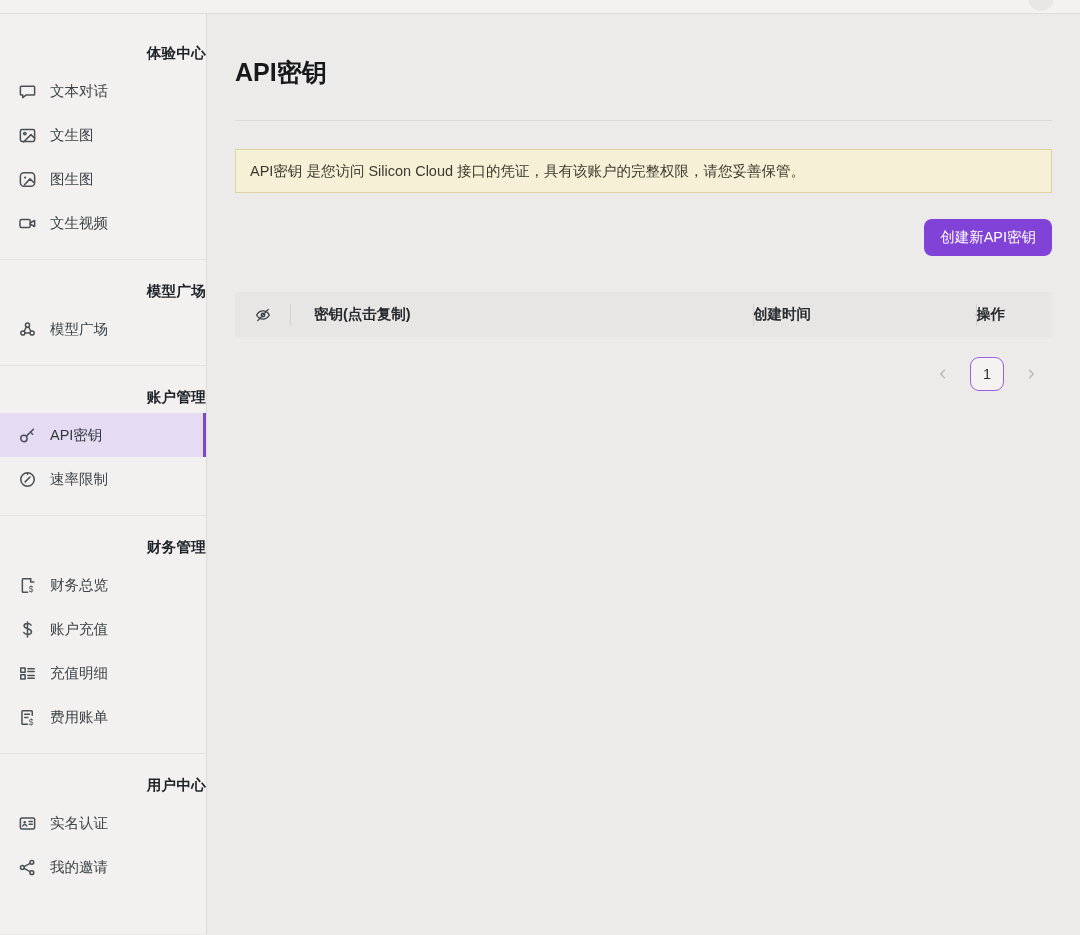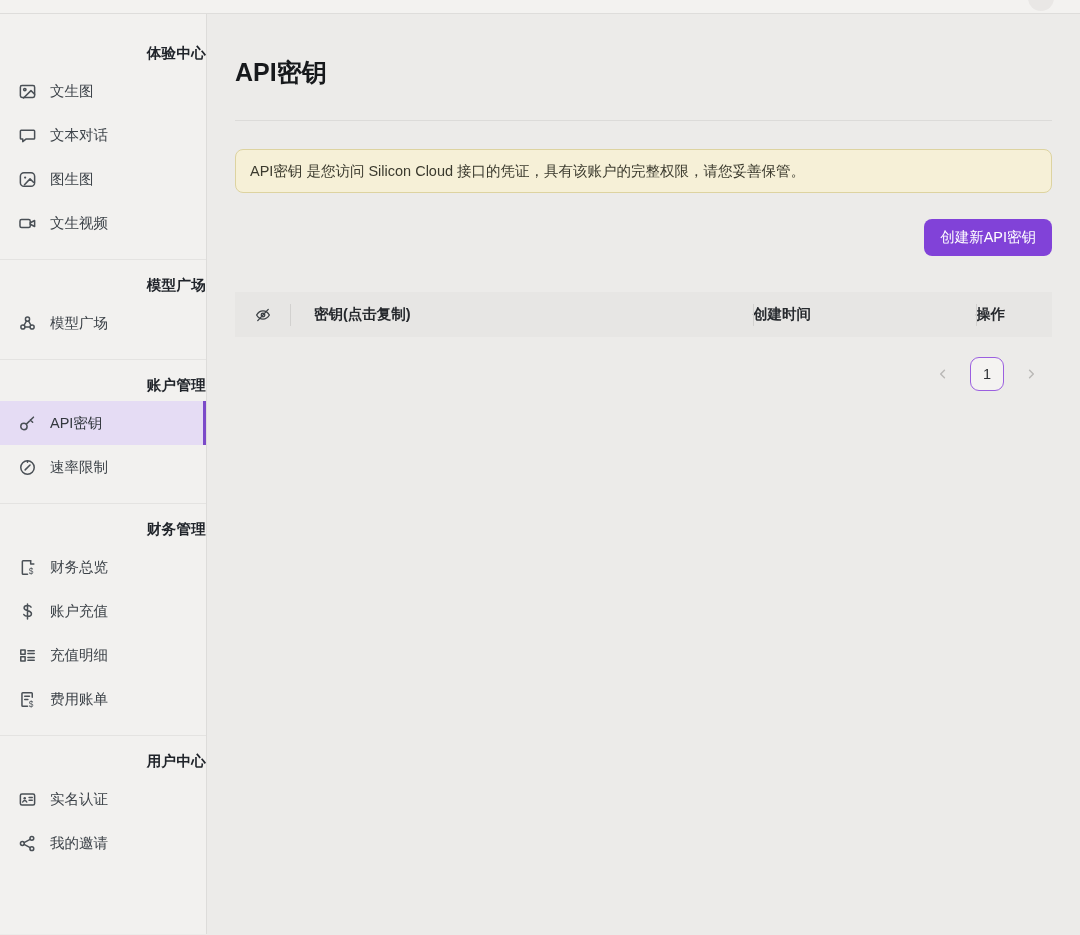--- a/index.html
+++ b/index.html
@@ -14,37 +14,37 @@
     border-radius:50%; background:linear-gradient(#6d6d6d 42%, #e9e7e5 42%); }
 
   
   .shell { display:flex; height:920px; }
   .sidebar { width:207px; min-width:207px; background:#f2f1ef;
     border-right:1px solid #dddcda; padding-top:14px; overflow:hidden;text-align:right; }
   .main { flex:1; padding:0 28px; }
 
   
   .section { padding:6px 0 4px 0; }
-  .section + .section { border-top:1px solid #e4e3e1; margin-top:10px; }
+  .section + .section { border-top:1px solid #e4e3e1; margin-top:10px; padding-top:12px; }
   .section-title { font-size:14.5px; font-weight:bold; color:#20242a;
     padding:10px 0 6px 18px; letter-spacing:.3px; }
   .nav-item { display:flex; align-items:center; gap:13px; height:44px;
     padding-left:18px; font-size:14.5px; color:#3d4349; cursor:pointer; position:relative; }
   .nav-item .icn { width:19px; height:19px; display:flex; align-items:center;
     justify-content:center; color:#4a5056; }
   .nav-item.active { background:#e5dcf4; color:#33383e; }
   .nav-item.active::after { content:""; position:absolute; right:-1px; top:0;
     width:4px; height:100%; background:#7b4ac9; }
   svg { display:block; }
 
   
   .page-title { margin-top:42px; font-size:25px; font-weight:bold; color:#17191c; }
   .title-divider { margin-top:31px; border-top:1px solid #dcdbd9; }
   .notice { margin-top:28px; height:44px; display:flex; align-items:center;
-    background:#f6f0d7; border:1px solid #ddd3a0; border-radius:8px;
+    background:#f6f0d7; border:1px solid #ddd3a0; border-radius:0;
     padding:0 14px; font-size:14.5px; color:#3b3a2e; }
   .actions { margin-top:26px; display:flex; justify-content:flex-end; }
   .btn-primary { background:#8142d8; color:#fff; font-size:14.5px; border:none;
     border-radius:8px; padding:9px 16px; cursor:pointer; font-family:inherit; }
 
   
   .table { margin-top:36px; width:100%; }
   .thead { display:flex; align-items:center; height:45px; background:#e7e6e4;
     font-size:14.5px; font-weight:bold; color:#26292d; }
   .trow { display:flex; align-items:center; height:64px;
@@ -78,34 +78,34 @@
 
 <div class="shell">
 
   <nav class="sidebar">
 
     <div class="section">
       <div class="section-title">体验中心</div>
       <div class="nav-item">
         <span class="icn">
           <svg width="19" height="19" viewBox="0 0 24 24" fill="none" stroke="currentColor" stroke-width="1.9" stroke-linecap="round" stroke-linejoin="round">
+              <path d="M4 5.5h16a1 1 0 0 1 1 1v9a1 1 0 0 1-1 1H10l-4 3.2V16.5H4a1 1 0 0 1-1-1v-9a1 1 0 0 1 1-1z"></path>
+            </svg>
+        </span>
+        <span>文本对话</span>
+      </div>
+      <div class="nav-item">
+        <span class="icn">
+          <svg width="19" height="19" viewBox="0 0 24 24" fill="none" stroke="currentColor" stroke-width="1.9" stroke-linecap="round" stroke-linejoin="round">
               <rect x="3" y="4.5" width="18" height="15" rx="2"></rect>
               <circle cx="8.6" cy="9.6" r="1.5"></circle>
               <path d="M21 15.5l-4.6-4.6L7 20.3"></path>
             </svg>
         </span>
         <span>文生图</span>
-      </div>
-      <div class="nav-item">
-        <span class="icn">
-          <svg width="19" height="19" viewBox="0 0 24 24" fill="none" stroke="currentColor" stroke-width="1.9" stroke-linecap="round" stroke-linejoin="round">
-              <path d="M4 5.5h16a1 1 0 0 1 1 1v9a1 1 0 0 1-1 1H10l-4 3.2V16.5H4a1 1 0 0 1-1-1v-9a1 1 0 0 1 1-1z"></path>
-            </svg>
-        </span>
-        <span>文本对话</span>
       </div>
       <div class="nav-item">
         <span class="icn">
           <svg width="19" height="19" viewBox="0 0 24 24" fill="none" stroke="currentColor" stroke-width="1.9" stroke-linecap="round" stroke-linejoin="round">
               <rect x="3" y="3.5" width="18" height="17" rx="4.5"></rect>
               <circle cx="9" cy="9.6" r="1.4" fill="currentColor" stroke="none"></circle>
               <path d="M19.5 15.5l-4.3-4.3-7 7.5"></path>
             </svg>
         </span>
         <span>图生图</span>

